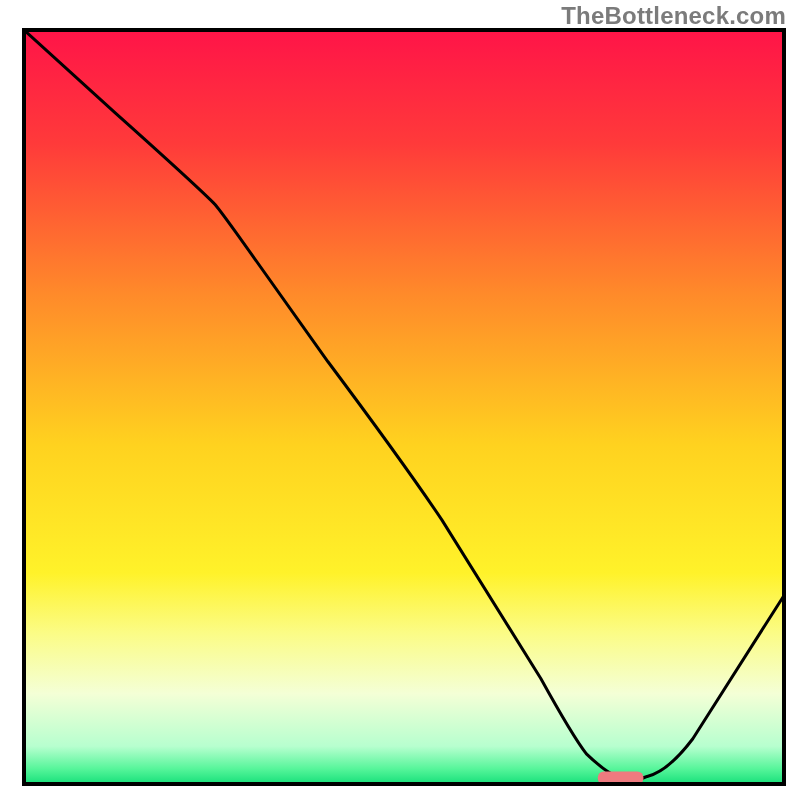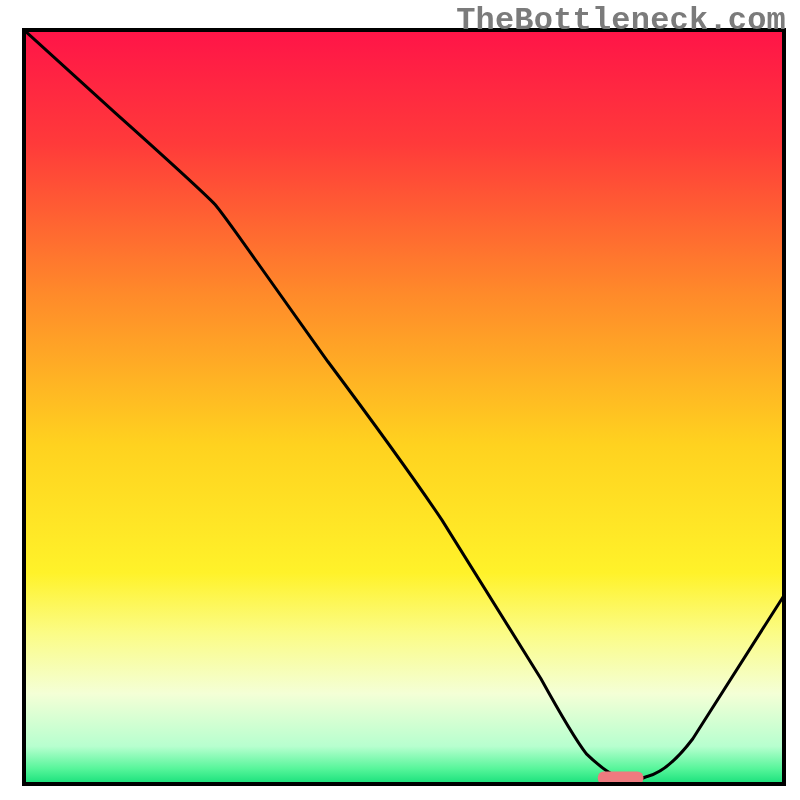--- a/index.html
+++ b/index.html
@@ -6,22 +6,22 @@
   html, body { width: 800px; height: 800px; overflow: hidden; background: #fff; }
   .stage {
     position: relative;
     width: 800px;
     height: 800px;
   }
   .watermark {
     position: absolute;
     top: 2px;
     right: 14px;
-    font-family: Liberation Mono, monospace;
-    font-size: 32px;
+    font-family: Liberation Sans, sans-serif;
+    font-size: 24px;
     font-weight: 600;
     color: #7b7b7b;
     letter-spacing: 0.2px;
   }
   svg { display: block; }
 </style>
 </head>
 <body>
 
 <div class="stage">

